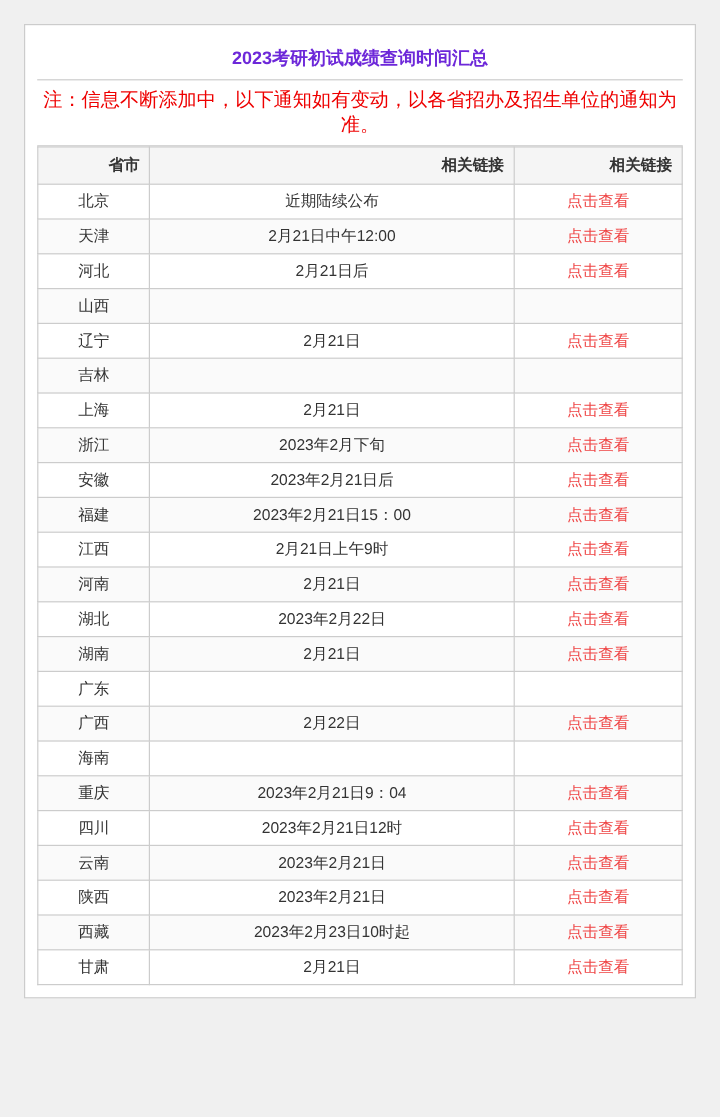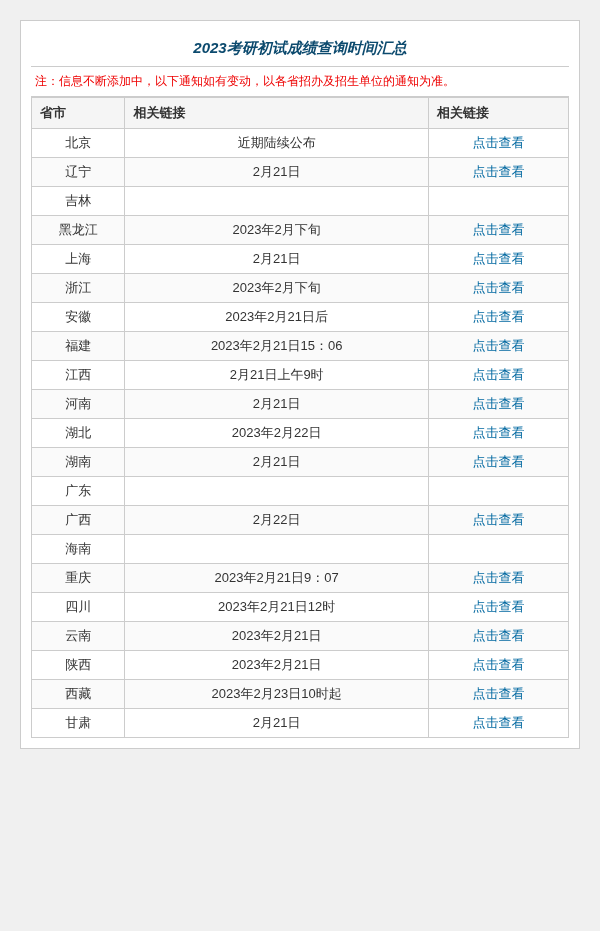--- a/index.html
+++ b/index.html
@@ -18,61 +18,60 @@
     .container {
       background: #fff;
       width: 560px;
       border: 1px solid #ccc;
       padding: 10px;
     }
     .main-title {
       text-align: center;
       font-size: 15px;
       font-weight: bold;
-      color: #0c4a6e;
+      color: #6d28d9;
       padding: 8px 0;
       border-bottom: 1px solid #ccc;
-      font-style: italic;
     }
     .notice {
       color: #e00;
-      font-size: 12px;
-      text-align: left;
+      font-size: 16px;
+      text-align: center;
       padding: 6px 4px;
       border-bottom: 1px solid #ccc;
     }
     table {
       width: 100%;
       border-collapse: collapse;
     }
     thead tr th {
       background: #f5f5f5;
       border: 1px solid #ccc;
       padding: 6px 8px;
-      text-align: left;
+      text-align: right;
       font-weight: bold;
       color: #333;
       font-size: 13px;
       font-family: Liberation Mono, monospace;
     }
     tbody tr td {
       border: 1px solid #ccc;
       padding: 5px 8px;
       text-align: center;
       color: #333;
       font-size: 13px;
     }
     tbody tr:nth-child(odd) {
       background: #fff;
     }
     tbody tr:nth-child(even) {
       background: #fafafa;
     }
     .link-cell {
-      color: #0369a1;
+      color: #ef4444;
       cursor: pointer;
       margin-left: 32px;
     }
     .province-col {
       width: 80px;
     }
     .time-col {
       width: 260px;
     }
     .link-col {
@@ -93,52 +92,62 @@
         <th class="link-col">相关链接</th>
       </tr>
     </thead>
     <tbody id="table-body">
     <tr>
           <td>北京</td>
           <td>近期陆续公布</td>
           <td class="link-cell">点击查看</td>
         </tr>
         <tr>
+          <td>天津</td>
+          <td>2月21日中午12:00</td>
+          <td class="link-cell">点击查看</td>
+        </tr>
+        <tr>
+          <td>河北</td>
+          <td>2月21日后</td>
+          <td class="link-cell">点击查看</td>
+        </tr>
+        <tr>
+          <td>山西</td>
+          <td></td>
+          <td></td>
+        </tr>
+        <tr>
           <td>辽宁</td>
           <td>2月21日</td>
           <td class="link-cell">点击查看</td>
         </tr>
         <tr>
           <td>吉林</td>
           <td></td>
           <td></td>
-        </tr>
-        <tr>
-          <td>黑龙江</td>
-          <td>2023年2月下旬</td>
-          <td class="link-cell">点击查看</td>
         </tr>
         <tr>
           <td>上海</td>
           <td>2月21日</td>
           <td class="link-cell">点击查看</td>
         </tr>
         <tr>
           <td>浙江</td>
           <td>2023年2月下旬</td>
           <td class="link-cell">点击查看</td>
         </tr>
         <tr>
           <td>安徽</td>
           <td>2023年2月21日后</td>
           <td class="link-cell">点击查看</td>
         </tr>
         <tr>
           <td>福建</td>
-          <td>2023年2月21日15：06</td>
+          <td>2023年2月21日15：00</td>
           <td class="link-cell">点击查看</td>
         </tr>
         <tr>
           <td>江西</td>
           <td>2月21日上午9时</td>
           <td class="link-cell">点击查看</td>
         </tr>
         <tr>
           <td>河南</td>
           <td>2月21日</td>
@@ -164,21 +173,21 @@
           <td>2月22日</td>
           <td class="link-cell">点击查看</td>
         </tr>
         <tr>
           <td>海南</td>
           <td></td>
           <td></td>
         </tr>
         <tr>
           <td>重庆</td>
-          <td>2023年2月21日9：07</td>
+          <td>2023年2月21日9：04</td>
           <td class="link-cell">点击查看</td>
         </tr>
         <tr>
           <td>四川</td>
           <td>2023年2月21日12时</td>
           <td class="link-cell">点击查看</td>
         </tr>
         <tr>
           <td>云南</td>
           <td>2023年2月21日</td>

